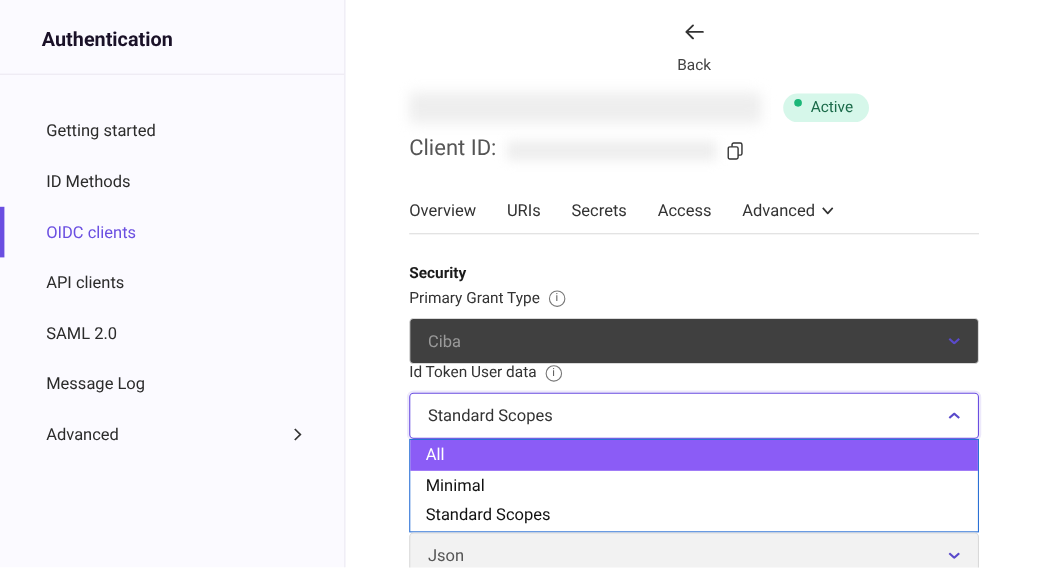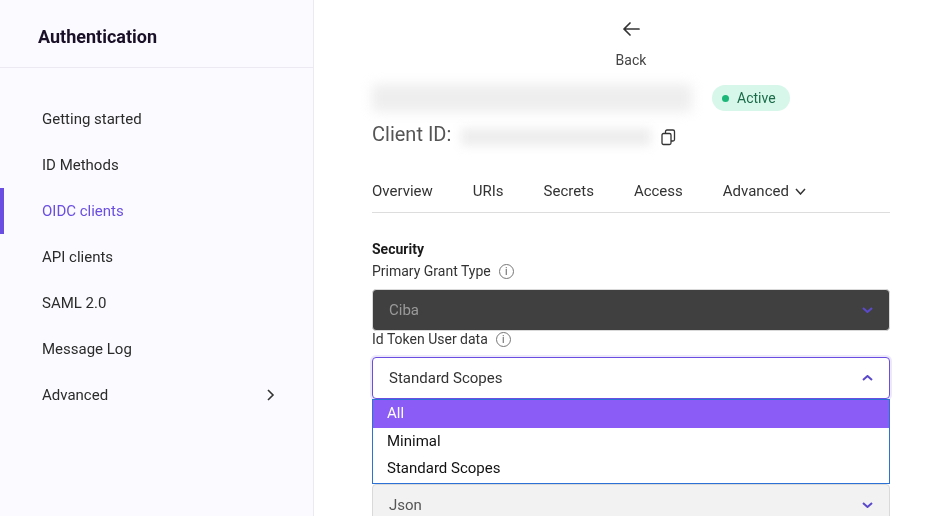--- a/index.html
+++ b/index.html
@@ -68,21 +68,21 @@
     background: #eee;
     filter: blur(6px);
     border-radius: 4px;
   }
   .status-badge {
     background: #d6f7ea;
     color: #1b6b4a;
     border-radius: 999px;
     padding: 5px 14px 5px 10px;
     display: inline-flex;
-    align-items: center;
+    align-items: flex-start;
     gap: 8px;
     font-size: 14px;
   }
   .status-badge .dot {
     width: 7px; height: 7px; border-radius: 50%; background: #1bb778;
   }
   .client-row {
     display: flex;
     align-items: flex-end;
     gap: 10px;
@@ -92,21 +92,21 @@
   }
   .client-blur {
     width: 190px;
     height: 18px;
     background: #eee;
     filter: blur(5px);
   }
   .copy-icon { cursor: pointer; color: #333; }
   .tabs {
     display: flex;
-    gap: 40px;
+    gap: 28px;
     border-bottom: 1px solid #ddd;
     padding-bottom: 12px;
     margin-bottom: 28px;
     color: #333;
     font-size: 15px;
   }
   .tab { cursor: pointer; display: flex; align-items: center; gap: 6px; }
   .section-title { font-size: 14px; font-weight: 700; margin-bottom: 6px; }
   .field-label {
     font-size: 14px;

